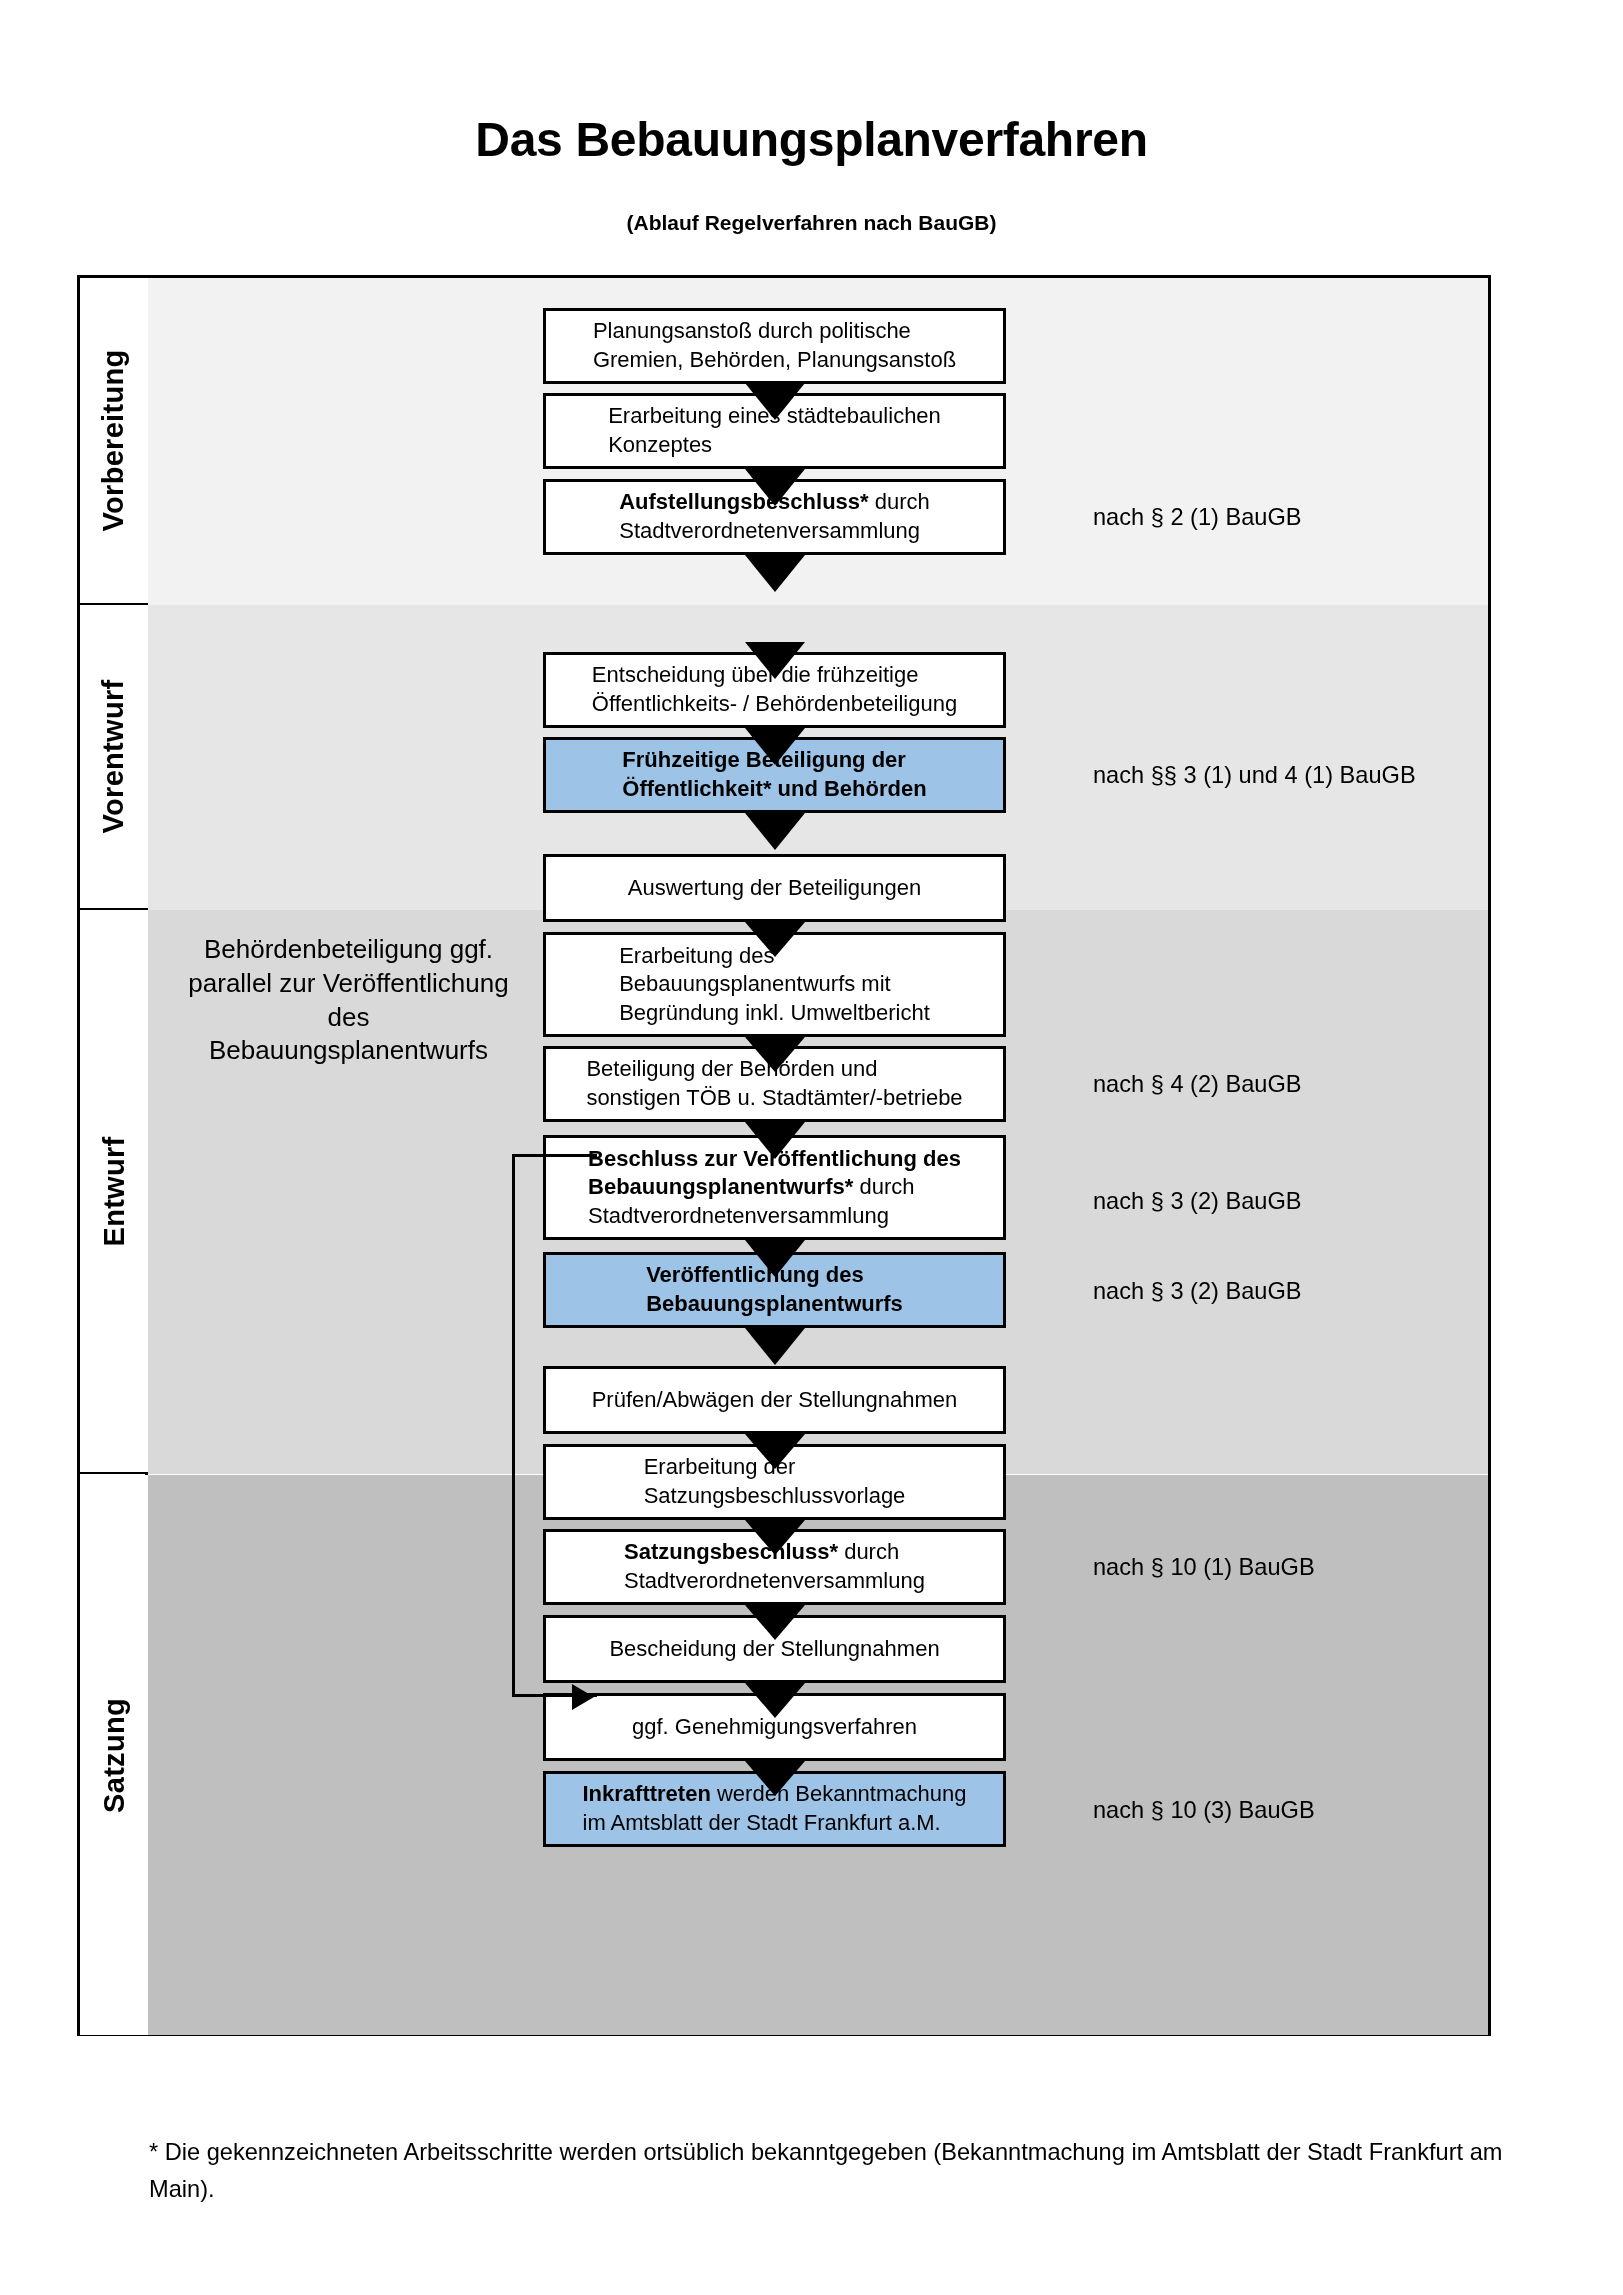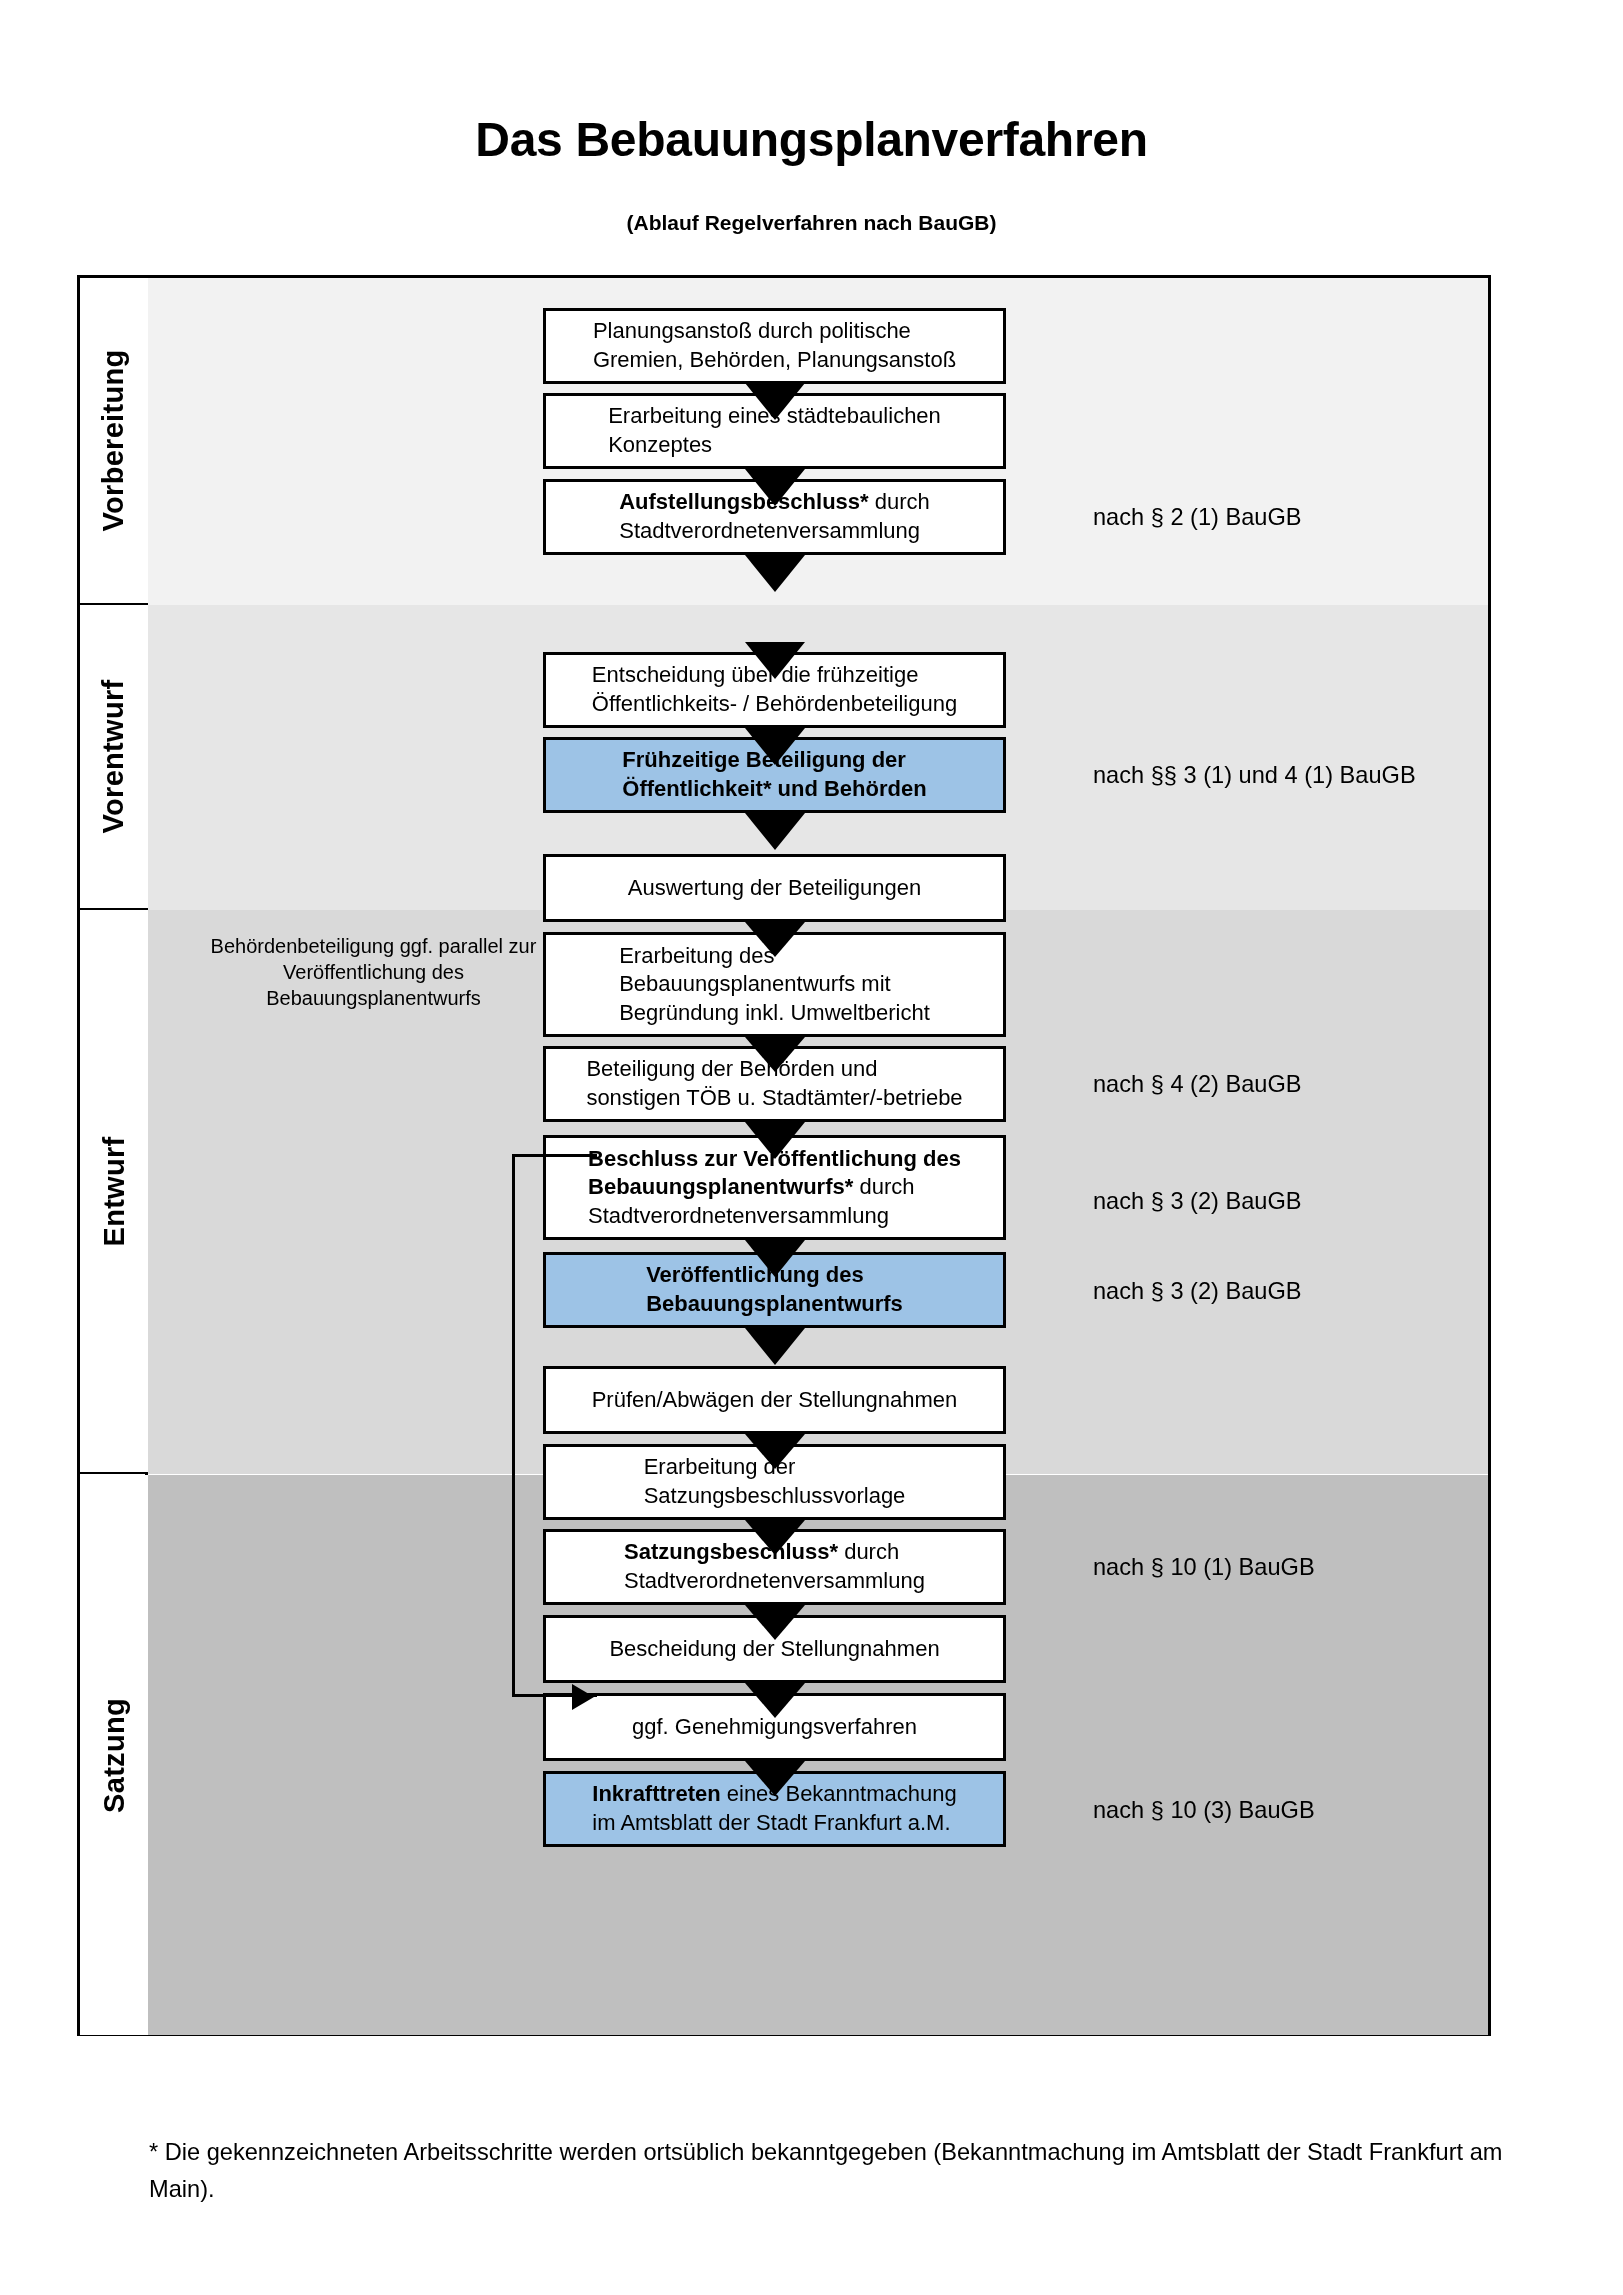--- a/index.html
+++ b/index.html
@@ -82,23 +82,22 @@
     border-right:30px solid transparent;
     border-top-style:solid;
     border-top-color:#000;
     z-index:5;
   }
 
   
   .sidenote{
     position:absolute;
     text-align:center;
-    font-size:20px;line-height:1.30;
+    font-size:26px;line-height:1.30;
     z-index:4;
-    margin-left:25px;
   }
 
   
   .ref{
     position:absolute;
     font-size:23.6px;
     white-space:nowrap;
     z-index:4;
   }
 
@@ -281,21 +280,21 @@
 
     <div class="pbox" style="left:463px;top:1415px;width:463px;height:68px;">
       <div>
         <span class="ln">ggf. Genehmigungsverfahren</span>
       </div>
     </div>
     <div class="arrow" style="left:665px;top:1483px;border-top-width:35px;"></div>
 
     <div class="pbox blue" style="left:463px;top:1493px;width:463px;height:76px;">
       <div>
-        <span class="ln"><b>Inkrafttreten</b><span> eines Bekanntmachung</span></span>
+        <span class="ln"><b>Inkrafttreten</b><span> werden Bekanntmachung</span></span>
         <span class="ln">im Amtsblatt der Stadt Frankfurt a.M.</span>
       </div>
     </div>
 
     <div class="ref" style="left:1013px;top:226px;">nach § 2 (1) BauGB</div>
     <div class="ref" style="left:1013px;top:484px;">nach §§ 3 (1) und 4 (1) BauGB</div>
     <div class="ref" style="left:1013px;top:793px;">nach § 4 (2) BauGB</div>
     <div class="ref" style="left:1013px;top:910px;">nach § 3 (2) BauGB</div>
     <div class="ref" style="left:1013px;top:1000px;">nach § 3 (2) BauGB</div>
     <div class="ref" style="left:1013px;top:1276px;">nach § 10 (1) BauGB</div>

